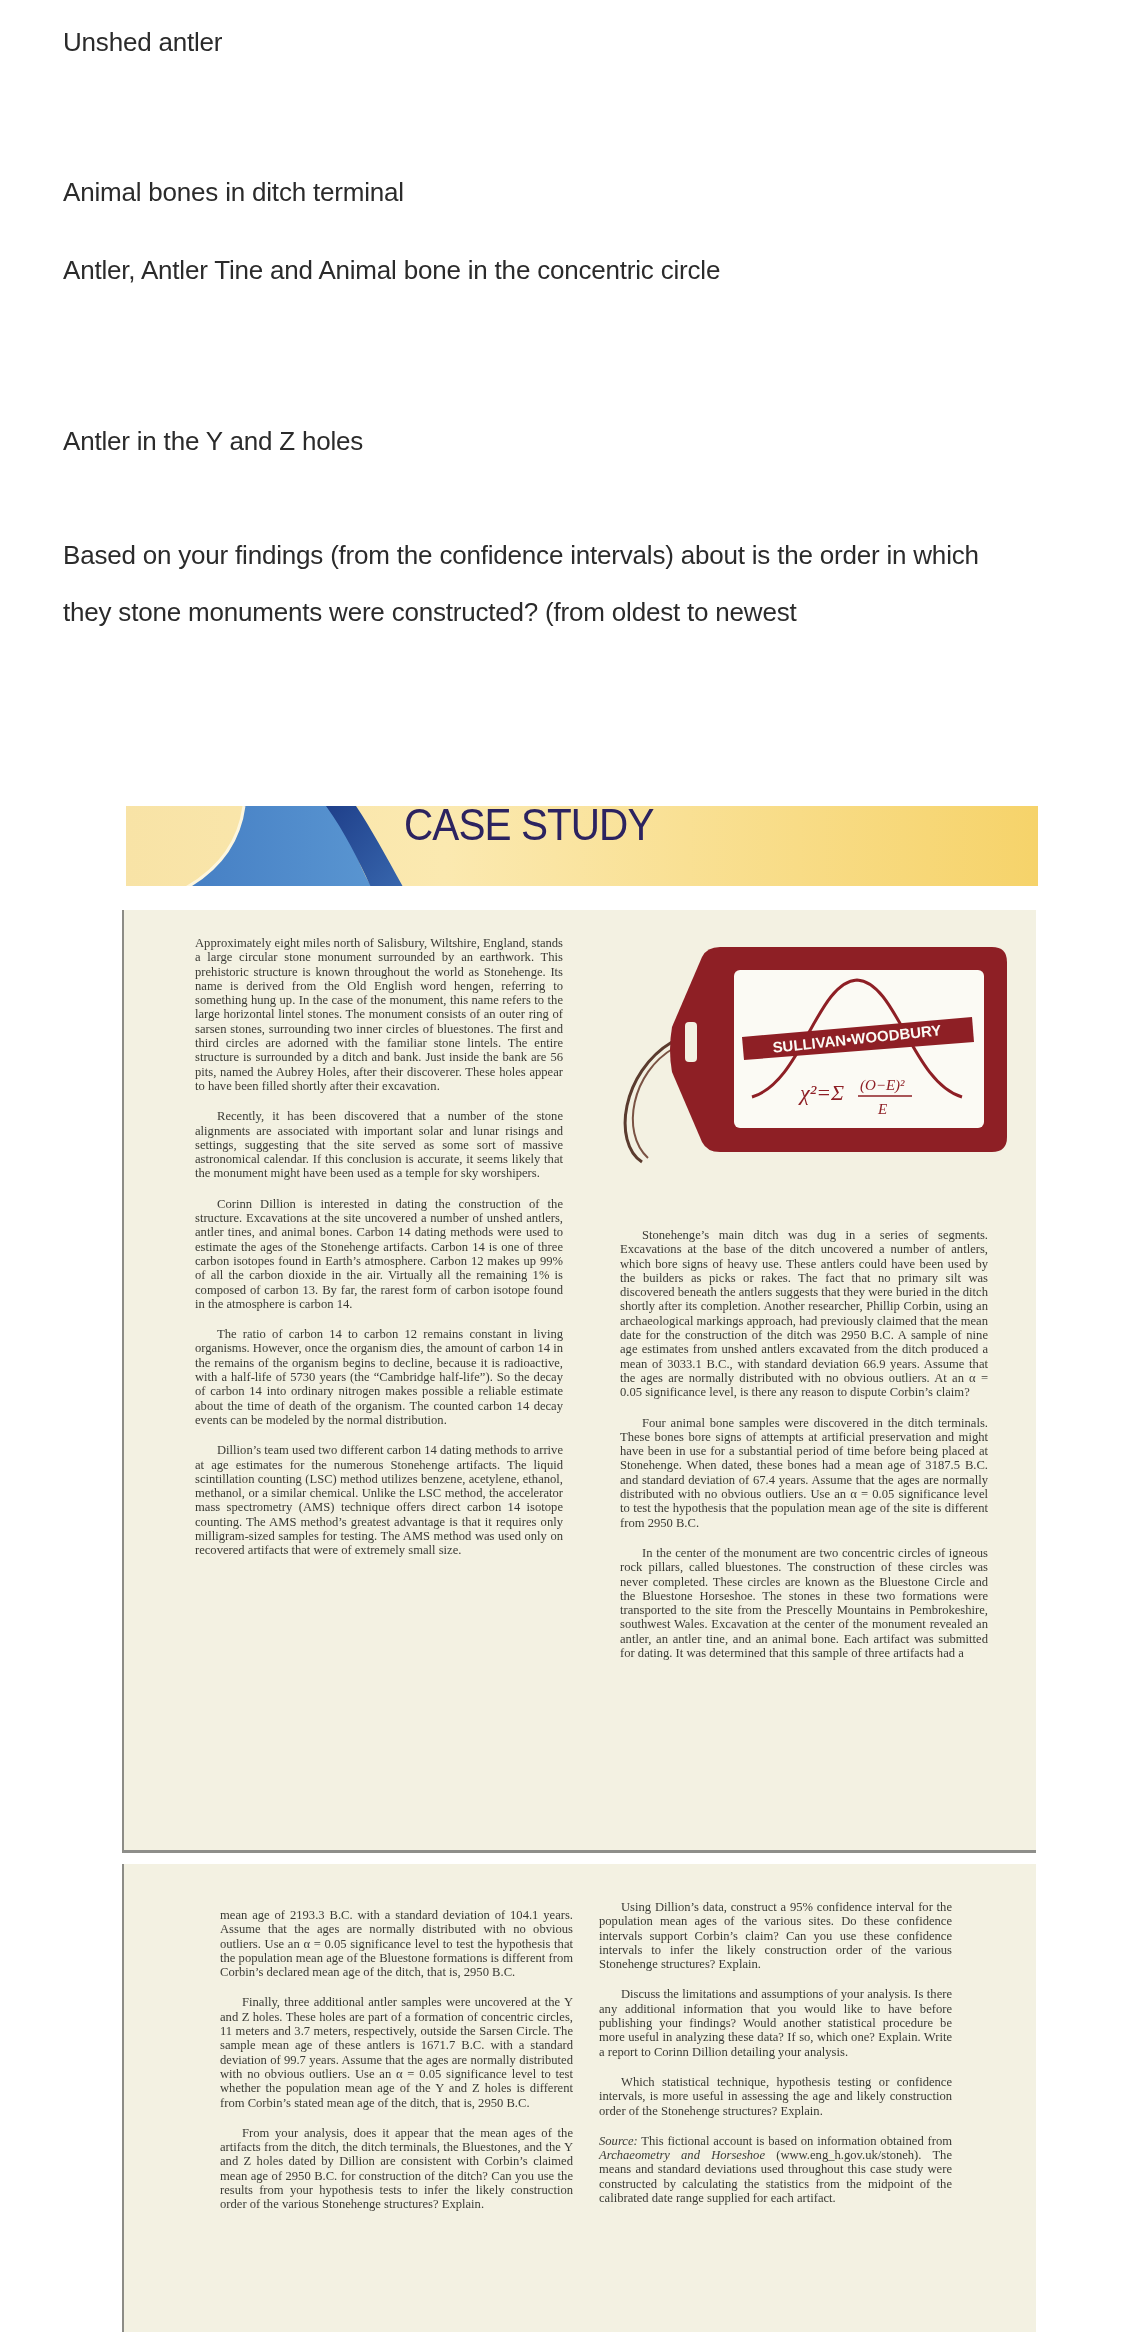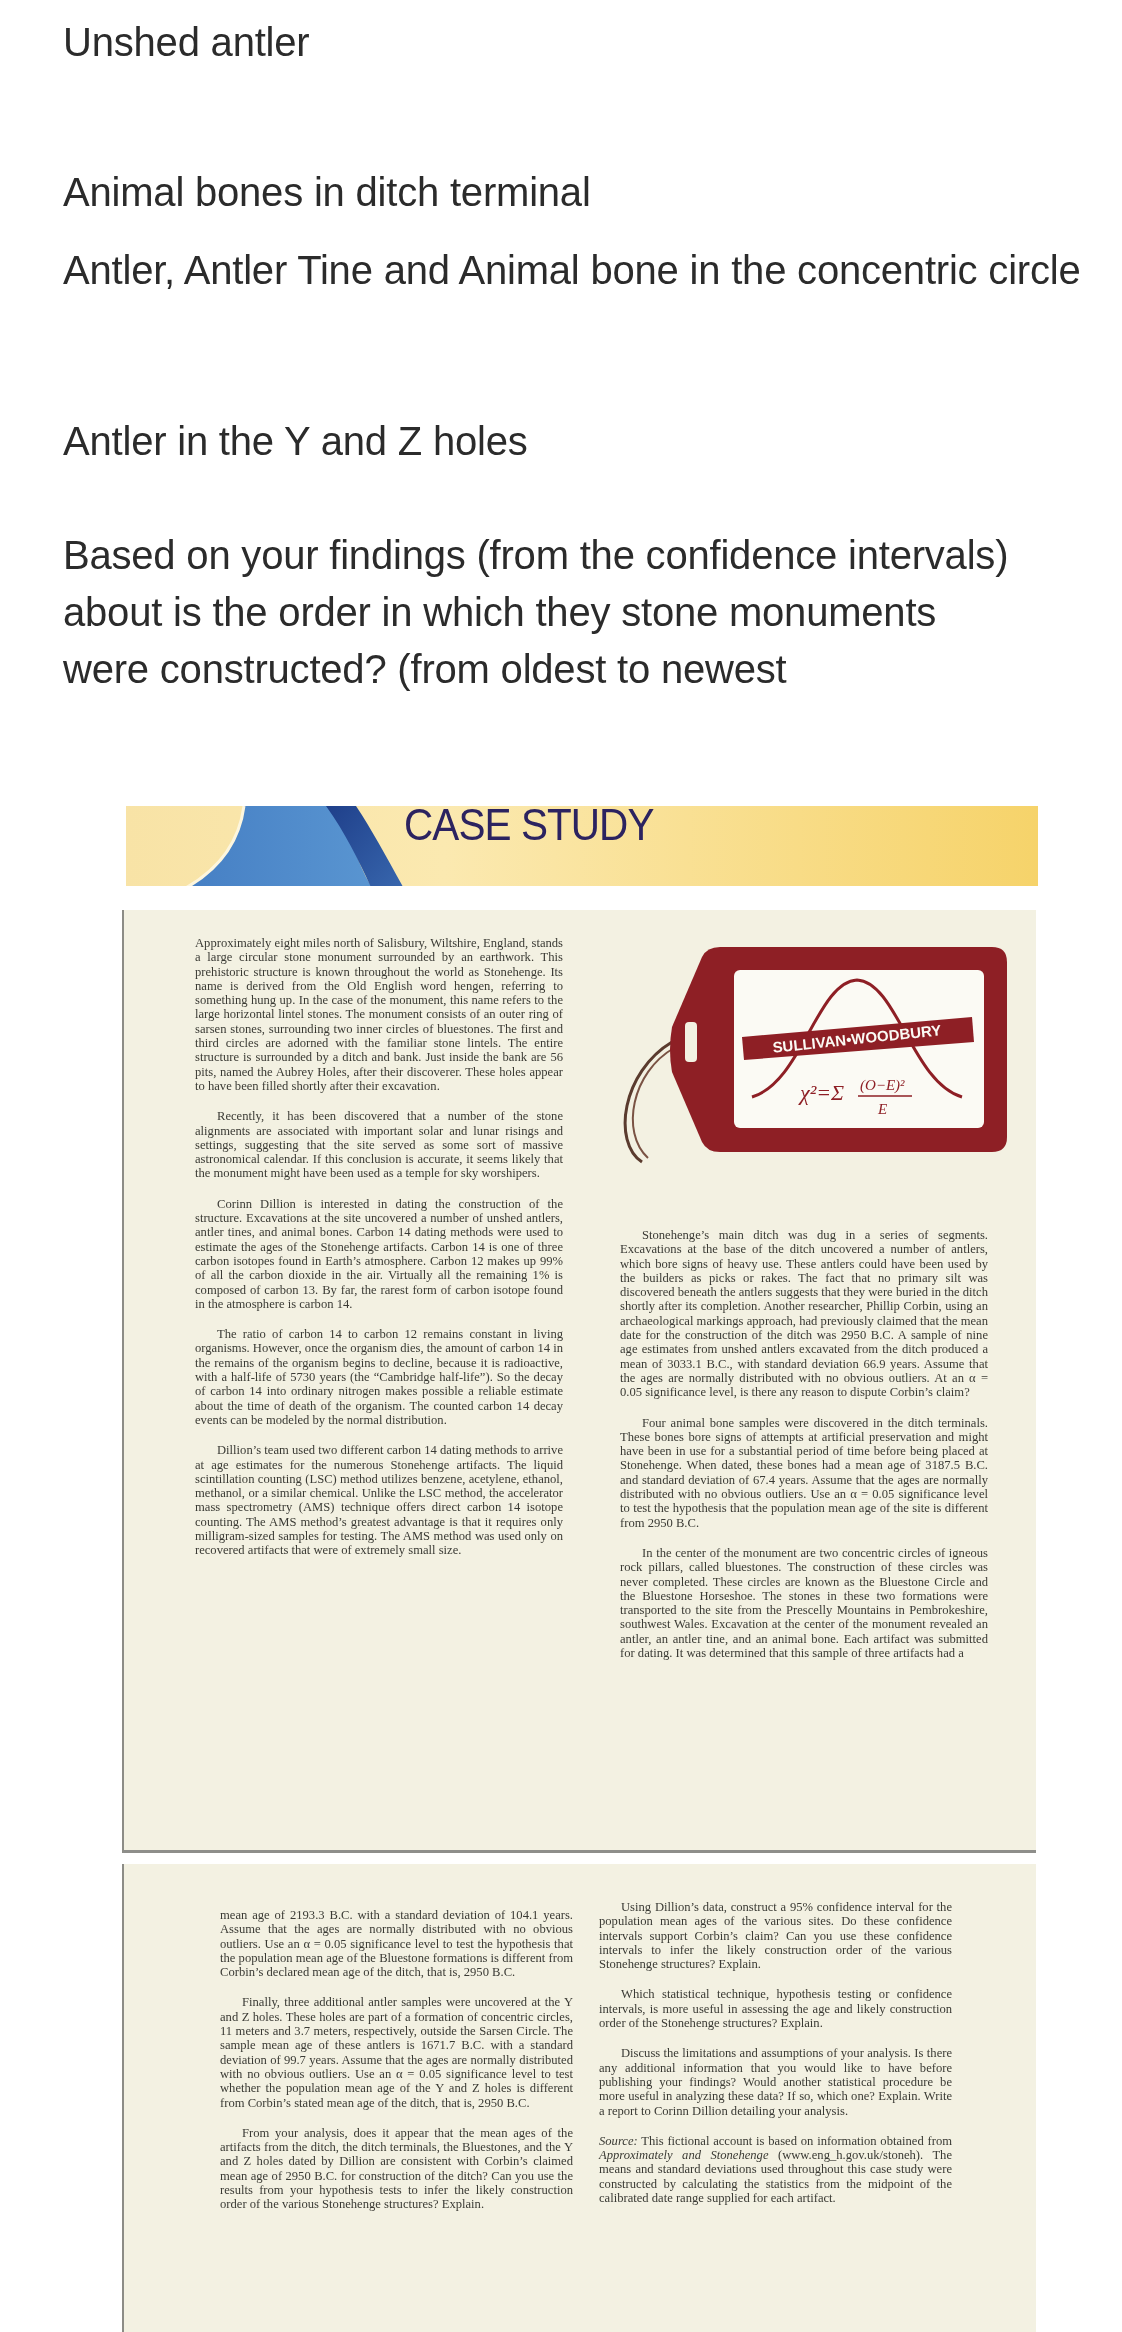--- a/index.html
+++ b/index.html
@@ -1,18 +1,18 @@
 <!DOCTYPE html>
 <html><head>
 <meta charset="utf-8">
 <style>
   html, body { margin: 0; padding: 0; background: #ffffff; }
   body { width: 1122px; height: 2332px; position: relative; overflow: hidden; font-family: "Liberation Sans", sans-serif; color: #2a2a2a; }
   .question-block { position: absolute; left: 63px; top: 0; width: 1020px; }
-  .q-line { font-family: "Liberation Sans", sans-serif; font-size: 40px; line-height: 57px; color: #2b2b2b; margin: 0; letter-spacing: -0.2px; }
+  .q-line { font-family: "Liberation Sans", sans-serif; font-size: 26px; line-height: 57px; color: #2b2b2b; margin: 0; letter-spacing: -0.2px; }
   .q1 { position: absolute; top: 14px; }
   .q2 { position: absolute; top: 128px; margin-top: 36px; }
   .q3 { position: absolute; top: 242px; width: 1020px; }
   .q4 { position: absolute; top: 413px; }
   .q5 { position: absolute; top: 527px; width: 960px; }
 
   .case-image { position: absolute; left: 122px; top: 806px; width: 912px; height: 1526px; }
   .cs-header { position: absolute; left: 4px; top: 0; width: 912px; height: 80px; overflow: hidden;
     background: linear-gradient(90deg, #f8e3a6 0%, #fbe9b0 35%, #f6d36a 100%); }
   .cs-header .swoosh { position: absolute; left: 0; top: 0; width: 912px; height: 104px; }
@@ -100,18 +100,18 @@
   </div>
 
   <div class="page page2">
     <div class="col col3">
       <p class="noindent">mean age of 2193.3 B.C. with a standard deviation of 104.1 years. Assume that the ages are normally distributed with no obvious outliers. Use an α = 0.05 significance level to test the hypothesis that the population mean age of the Bluestone formations is different from Corbin’s declared mean age of the ditch, that is, 2950 B.C.</p>
       <p>Finally, three additional antler samples were uncovered at the Y and Z holes. These holes are part of a formation of concentric circles, 11 meters and 3.7 meters, respectively, outside the Sarsen Circle. The sample mean age of these antlers is 1671.7 B.C. with a standard deviation of 99.7 years. Assume that the ages are normally distributed with no obvious outliers. Use an α = 0.05 significance level to test whether the population mean age of the Y and Z holes is different from Corbin’s stated mean age of the ditch, that is, 2950 B.C.</p>
       <p>From your analysis, does it appear that the mean ages of the artifacts from the ditch, the ditch terminals, the Bluestones, and the Y and Z holes dated by Dillion are consistent with Corbin’s claimed mean age of 2950 B.C. for construction of the ditch? Can you use the results from your hypothesis tests to infer the likely construction order of the various Stonehenge structures? Explain.</p>
     </div>
     <div class="col col4">
       <p>Using Dillion’s data, construct a 95% confidence interval for the population mean ages of the various sites. Do these confidence intervals support Corbin’s claim? Can you use these confidence intervals to infer the likely construction order of the various Stonehenge structures? Explain.</p>
+      <p>Discuss the limitations and assumptions of your analysis. Is there any additional information that you would like to have before publishing your findings? Would another statistical procedure be more useful in analyzing these data? If so, which one? Explain. Write a report to Corinn Dillion detailing your analysis.</p>
       <p>Which statistical technique, hypothesis testing or confidence intervals, is more useful in assessing the age and likely construction order of the Stonehenge structures? Explain.</p>
-      <p>Discuss the limitations and assumptions of your analysis. Is there any additional information that you would like to have before publishing your findings? Would another statistical procedure be more useful in analyzing these data? If so, which one? Explain. Write a report to Corinn Dillion detailing your analysis.</p>
-      <p class="noindent"><em>Source:</em><span> This fictional account is based on information obtained from </span><em>Approximately and Stonehenge</em><span> (www.eng_h.gov.uk/stoneh). The means and standard deviations used throughout this case study were constructed by calculating the statistics from the midpoint of the calibrated date range supplied for each artifact.</span></p>
+      <p class="noindent"><em>Source:</em><span> This fictional account is based on information obtained from </span><em>Archaeometry and Horseshoe</em><span> (www.eng_h.gov.uk/stoneh). The means and standard deviations used throughout this case study were constructed by calculating the statistics from the midpoint of the calibrated date range supplied for each artifact.</span></p>
     </div>
   </div>
 </div>
 
 </body></html>

